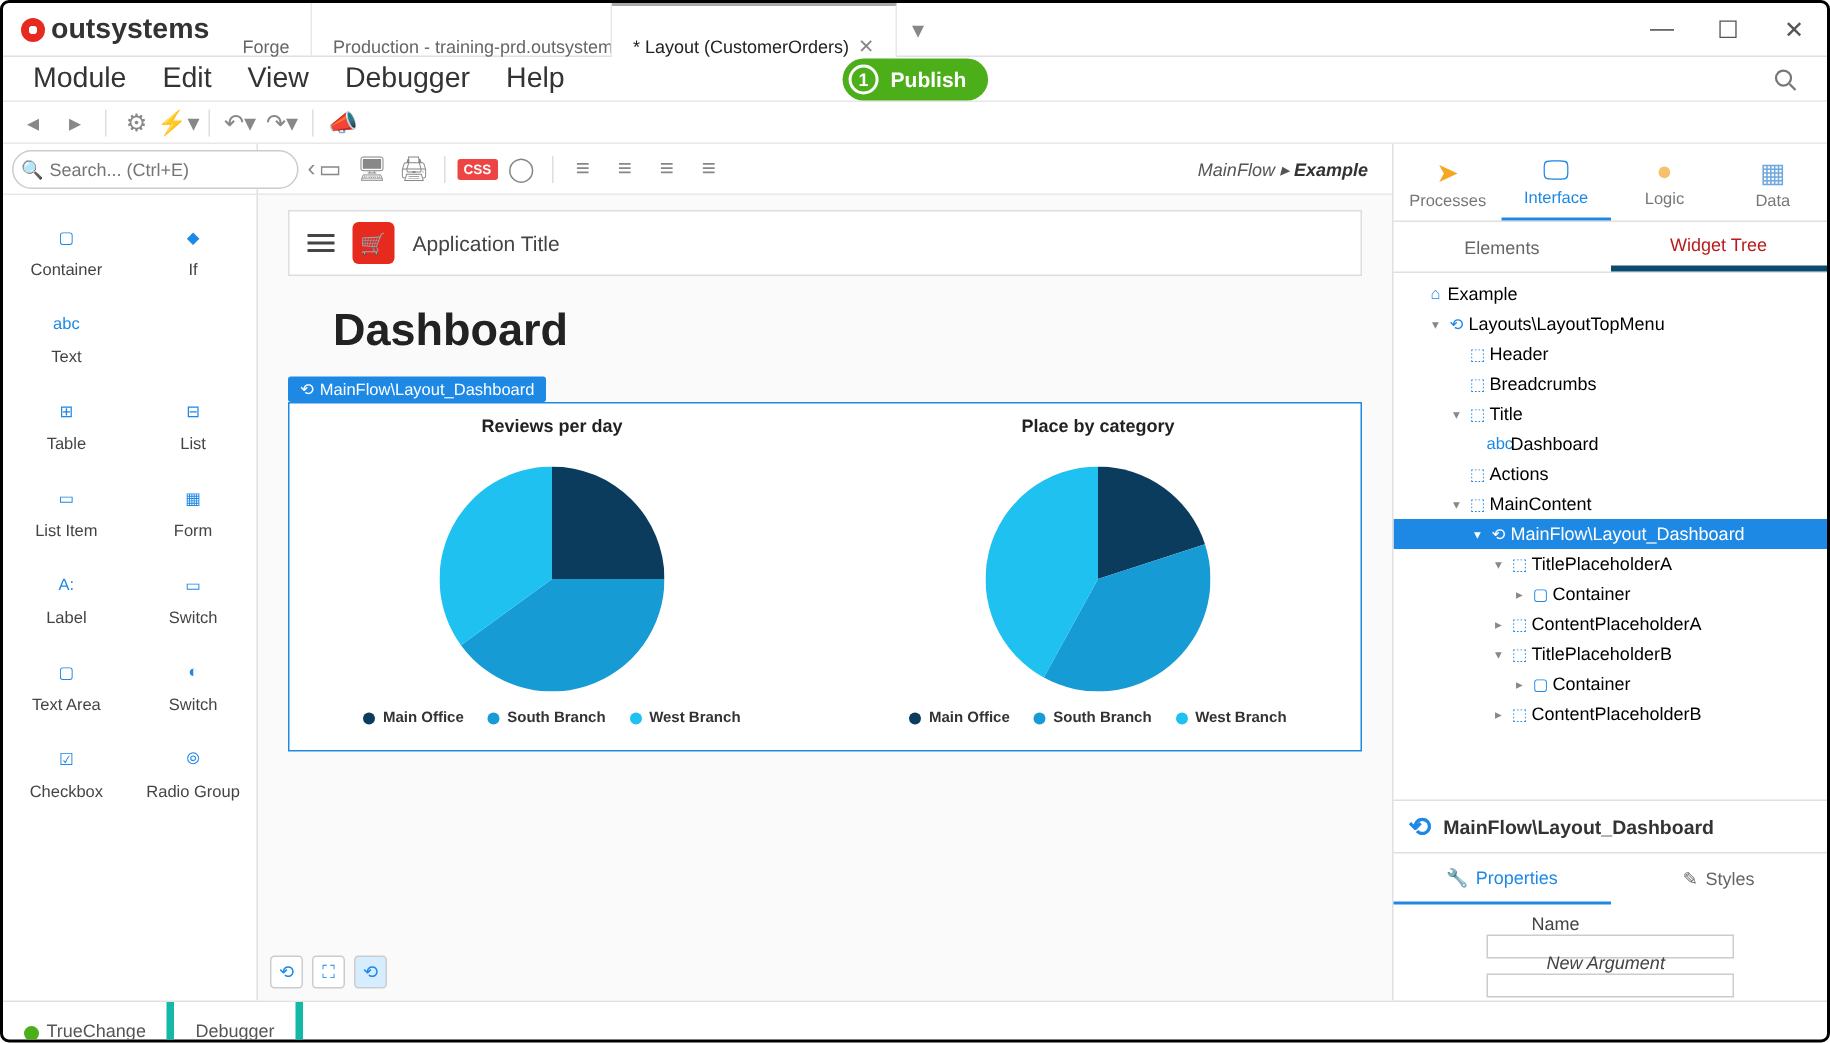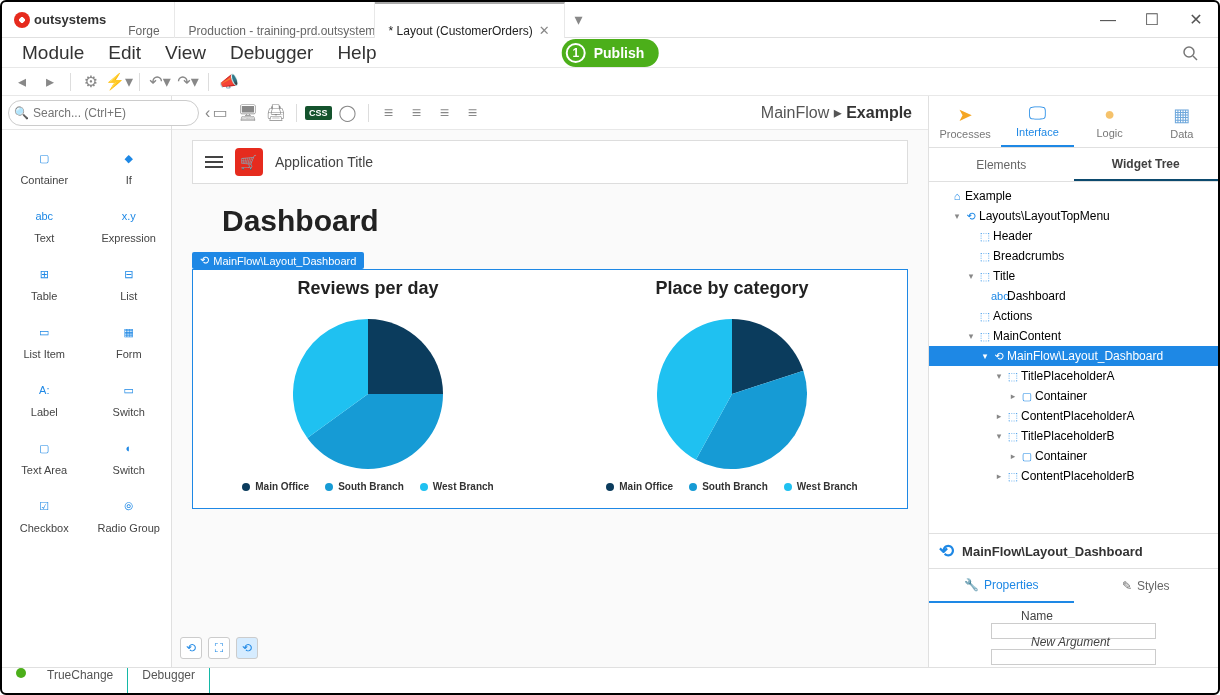--- a/index.html
+++ b/index.html
@@ -1,20 +1,20 @@
 <!DOCTYPE html>
 <html><head>
 <meta charset="utf-8">
 <style>
 * { box-sizing: border-box; margin: 0; padding: 0; font-family: "Segoe UI", Arial, sans-serif; }
 body { width: 1220px; height: 695px; overflow: hidden; background: #fff; border: 2px solid #000; border-radius: 6px; display: flex; flex-direction: column; }
 
 
 .titlebar { height: 36px; display: flex; align-items: center; border-bottom: 1px solid #e0e0e0; padding-left: 4px; }
-.titlebar .logo { display: flex; align-items: center; padding: 0 8px; gap: 4px; font-weight: 600; color: #333; font-size: 13px; }
+.titlebar .logo { display: flex; align-items: center; padding: 0 8px; gap: 4px; font-weight: 600; color: #333; font-size: 19px; }
 .titlebar .logo-icon { width: 16px; height: 16px; border-radius: 50%; background: radial-gradient(circle at center, #fff 25%, #e62b1e 26%); }
 .titlebar .tab { height: 36px; display: flex; align-items: flex-end; padding: 0 14px; font-size: 12px; color: #666; border-right: 1px solid #e8e8e8; cursor: pointer; gap: 6px; max-width: 200px; white-space: nowrap; overflow: hidden; text-overflow: ellipsis; }
 .titlebar .tab.active { background: #fff; border-top: 2px solid #aaa; color: #222; }
 .titlebar .tab .close { color: #888; font-size: 13px; }
 .titlebar .plus { padding: 0 10px; color: #888; }
 .win-controls { margin-left: auto; display: flex; }
 .win-controls .wc { width: 44px; height: 36px; display: flex; align-items: center; justify-content: center; color: #555; cursor: pointer; }
 
 
 .menubar { height: 30px; display: flex; align-items: center; padding: 0 10px; gap: 4px; position: relative; border-bottom: 1px solid #e8e8e8; }
@@ -41,77 +41,77 @@
 .toolbox { flex: 1; overflow-y: auto; padding: 8px 0; }
 .tool-row { display: flex; }
 .tool-item { width: 50%; display: flex; flex-direction: column; align-items: center; padding: 10px 4px; font-size: 11px; color: #444; cursor: pointer; gap: 6px; }
 .tool-icon { width: 26px; height: 20px; display: flex; align-items: center; justify-content: center; color: #1e88e5; }
 
 
 .center { flex: 1; display: flex; flex-direction: column; overflow: hidden; }
 .canvas-toolbar { height: 34px; border-bottom: 1px solid #e8e8e8; display: flex; align-items: center; padding: 0 8px; gap: 4px; }
 .ct-btn { width: 24px; height: 24px; display: flex; align-items: center; justify-content: center; color: #888; cursor: pointer; }
 .ct-sep { width: 1px; height: 18px; background: #ddd; margin: 0 4px; }
-.ct-css { background: #14532d; color: #fff; font-size: 9px; font-weight: bold; padding: 2px 4px; border-radius: 2px; }
-.breadcrumb-right { margin-left: auto; font-size: 16px; color: #555; padding-right: 8px; }
+.ct-css { background: #ef4444; color: #fff; font-size: 9px; font-weight: bold; padding: 2px 4px; border-radius: 2px; }
+.breadcrumb-right { margin-left: auto; font-size: 12px; color: #555; padding-right: 8px; font-style: italic; }
 .breadcrumb-right b { font-weight: 600; color: #333; }
 .canvas-scroll { flex: 1; overflow: auto; background: #fafafa; position: relative; padding: 10px 20px 40px 20px; }
 
 .app-header { background: #fff; border: 1px solid #ddd; height: 44px; display: flex; align-items: center; padding: 0 12px; gap: 12px; margin-bottom: 20px; }
 .hamburger { display: flex; flex-direction: column; gap: 3px; cursor: pointer; }
 .hamburger span { width: 18px; height: 2px; background: #444; }
 .cart-icon { width: 28px; height: 28px; background: #e62b1e; border-radius: 4px; display: flex; align-items: center; justify-content: center; color: #fff; font-size: 14px; }
 .app-title { font-size: 14px; color: #444; }
 
 .dash-title { font-size: 30px; font-weight: 700; color: #222; margin: 20px 0 12px 30px; }
 
 .block-label { display: inline-flex; align-items: center; gap: 4px; background: #1e88e5; color: #fff; font-size: 11px; padding: 2px 8px; border-radius: 2px; margin-left: 0; }
 .dash-block { border: 1px solid #1e88e5; background: #fff; padding: 8px; display: flex; gap: 30px; justify-content: space-around; }
 .chart-card { flex: 1; max-width: 340px; }
-.chart-title { text-align: center; font-weight: 700; font-size: 18px; color: #222; margin-bottom: 8px; }
+.chart-title { text-align: center; font-weight: 700; font-size: 12px; color: #222; margin-bottom: 8px; }
 .chart-body { background: #fff; padding: 8px; display: flex; flex-direction: column; align-items: center; }
 .pie { margin: 4px auto 12px; }
 .legend { display: flex; justify-content: center; gap: 16px; font-size: 10px; font-weight: 600; color: #333; }
 .legend .li { display: flex; align-items: center; gap: 5px; text-align: right; }
 .legend .dot { width: 8px; height: 8px; border-radius: 50%; }
 
 .canvas-footer { position: absolute; bottom: 8px; left: 8px; display: flex; gap: 6px; }
 .cf-btn { width: 22px; height: 22px; border: 1px solid #ccc; border-radius: 3px; display: flex; align-items: center; justify-content: center; color: #1e88e5; font-size: 12px; cursor: pointer; background: #fff; }
 .cf-btn.active { background: #d6ecff; }
 
 
 .right { width: 290px; border-left: 1px solid #e0e0e0; display: flex; flex-direction: column; background: #fff; }
 .right-tabs { height: 52px; display: flex; border-bottom: 1px solid #e0e0e0; }
 .rtab { flex: 1; display: flex; flex-direction: column; align-items: center; justify-content: center; gap: 2px; font-size: 11px; color: #777; cursor: pointer; }
 .rtab.active { color: #1e88e5; border-bottom: 2px solid #1e88e5; background: #fff; }
 .rtab-icon { font-size: 18px; }
 .sub-tabs { height: 34px; display: flex; border-bottom: 1px solid #e0e0e0; }
 .stab { flex: 1; display: flex; align-items: center; justify-content: center; font-size: 12px; color: #666; cursor: pointer; }
-.stab.active { color: #404040; border-bottom: 2px solid #0c4a6e; font-weight: 700; }
+.stab.active { color: #b91c1c; border-bottom: 4px solid #0c4a6e; font-weight: 400; }
 
 .tree { flex: 1; overflow: auto; font-size: 12px; padding: 4px 0; }
 .tnode { display: flex; align-items: center; height: 20px; padding-right: 4px; cursor: pointer; white-space: nowrap; }
 .tnode .arrow { width: 12px; color: #888; font-size: 9px; text-align: center; }
 .tnode .ticon { width: 16px; text-align: center; color: #1e88e5; font-size: 11px; }
 .tnode.selected { background: #1e88e5; color: #fff; }
 .tnode.selected .ticon, .tnode.selected .arrow { color: #fff; }
 
 .props-header { height: 36px; border-top: 1px solid #e0e0e0; border-bottom: 1px solid #e0e0e0; display: flex; align-items: center; padding: 0 10px; gap: 8px; font-weight: 600; font-size: 13px; color: #333; }
 .props-header .picon { color: #1e88e5; font-size: 18px; }
 .prop-tabs { height: 34px; display: flex; }
 .ptab { flex: 1; display: flex; align-items: center; justify-content: center; gap: 5px; font-size: 12px; color: #666; cursor: pointer; }
 .ptab.active { color: #1e88e5; border-bottom: 2px solid #1e88e5; }
 .prop-grid { padding: 6px 10px; font-size: 12px; color: #444; }
 .prow { display: flex; align-items: center; height: 26px; flex-direction: column; }
 .prow .plabel { width: 105px; }
 .prow input, .prow select { flex: 1; border: 1px solid #ccc; height: 22px; padding: 0 4px; font-size: 12px; background: #fff; }
 
 
 .statusbar { height: 26px; border-top: 1px solid #e0e0e0; display: flex; align-items: center; font-size: 12px; }
-.sb-tab { padding: 0 14px; height: 26px; display: flex; align-items: flex-start; gap: 21px; border-right: 1px solid #14b8a6; color: #555; cursor: pointer; }
+.sb-tab { padding: 0 14px; height: 26px; display: flex; align-items: flex-end; gap: 5px; border-right: 5px solid #14b8a6; color: #555; cursor: pointer; }
 .sb-dot { width: 10px; height: 10px; border-radius: 50%; background: #4caf1a; }
 
 svg { display: block; }
 </style>
 </head>
 <body>
 
 <div class="titlebar">
   <div class="logo">
     <span class="logo-icon"></span>
@@ -184,24 +184,20 @@
           </div>
           <div class="tool-item">
             <span class="tool-icon">◆</span>
             <span>If</span>
           </div>
         </div>
         <div class="tool-row">
           <div class="tool-item">
             <span class="tool-icon">abc</span>
             <span>Text</span>
-          </div>
-          <div class="tool-item">
-            <span class="tool-icon">x.y</span>
-            <span>Expression</span>
           </div>
         </div>
         <div class="tool-row">
           <div class="tool-item">
             <span class="tool-icon">⊞</span>
             <span>Table</span>
           </div>
           <div class="tool-item">
             <span class="tool-icon">⊟</span>
             <span>List</span>

